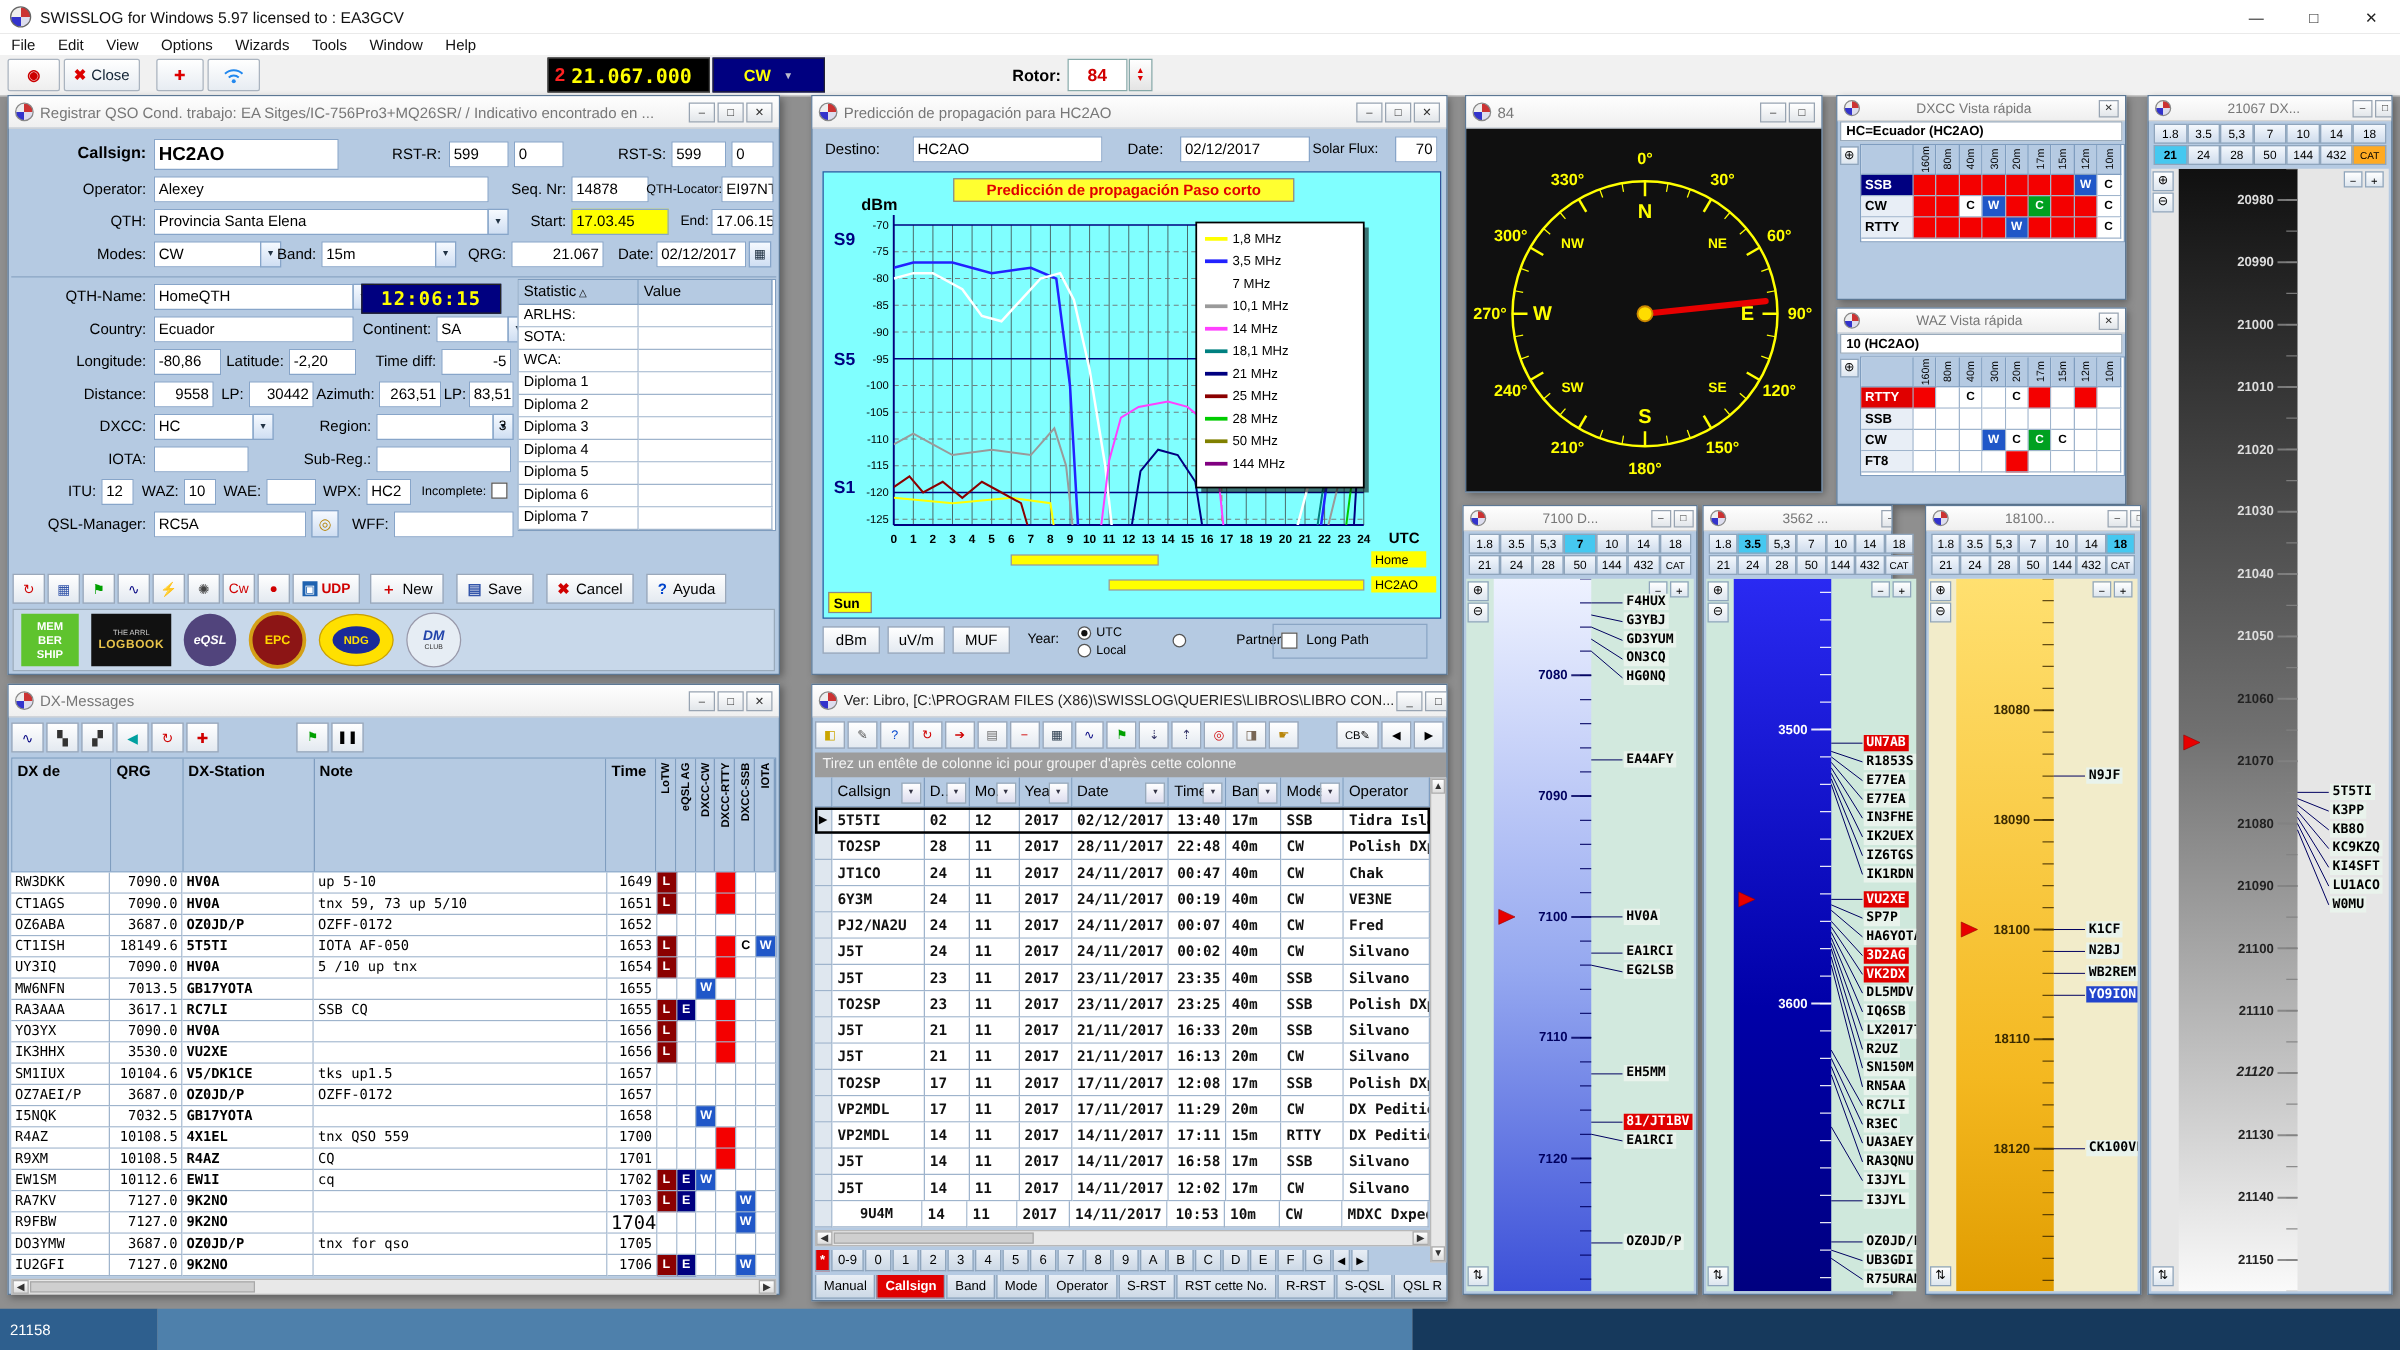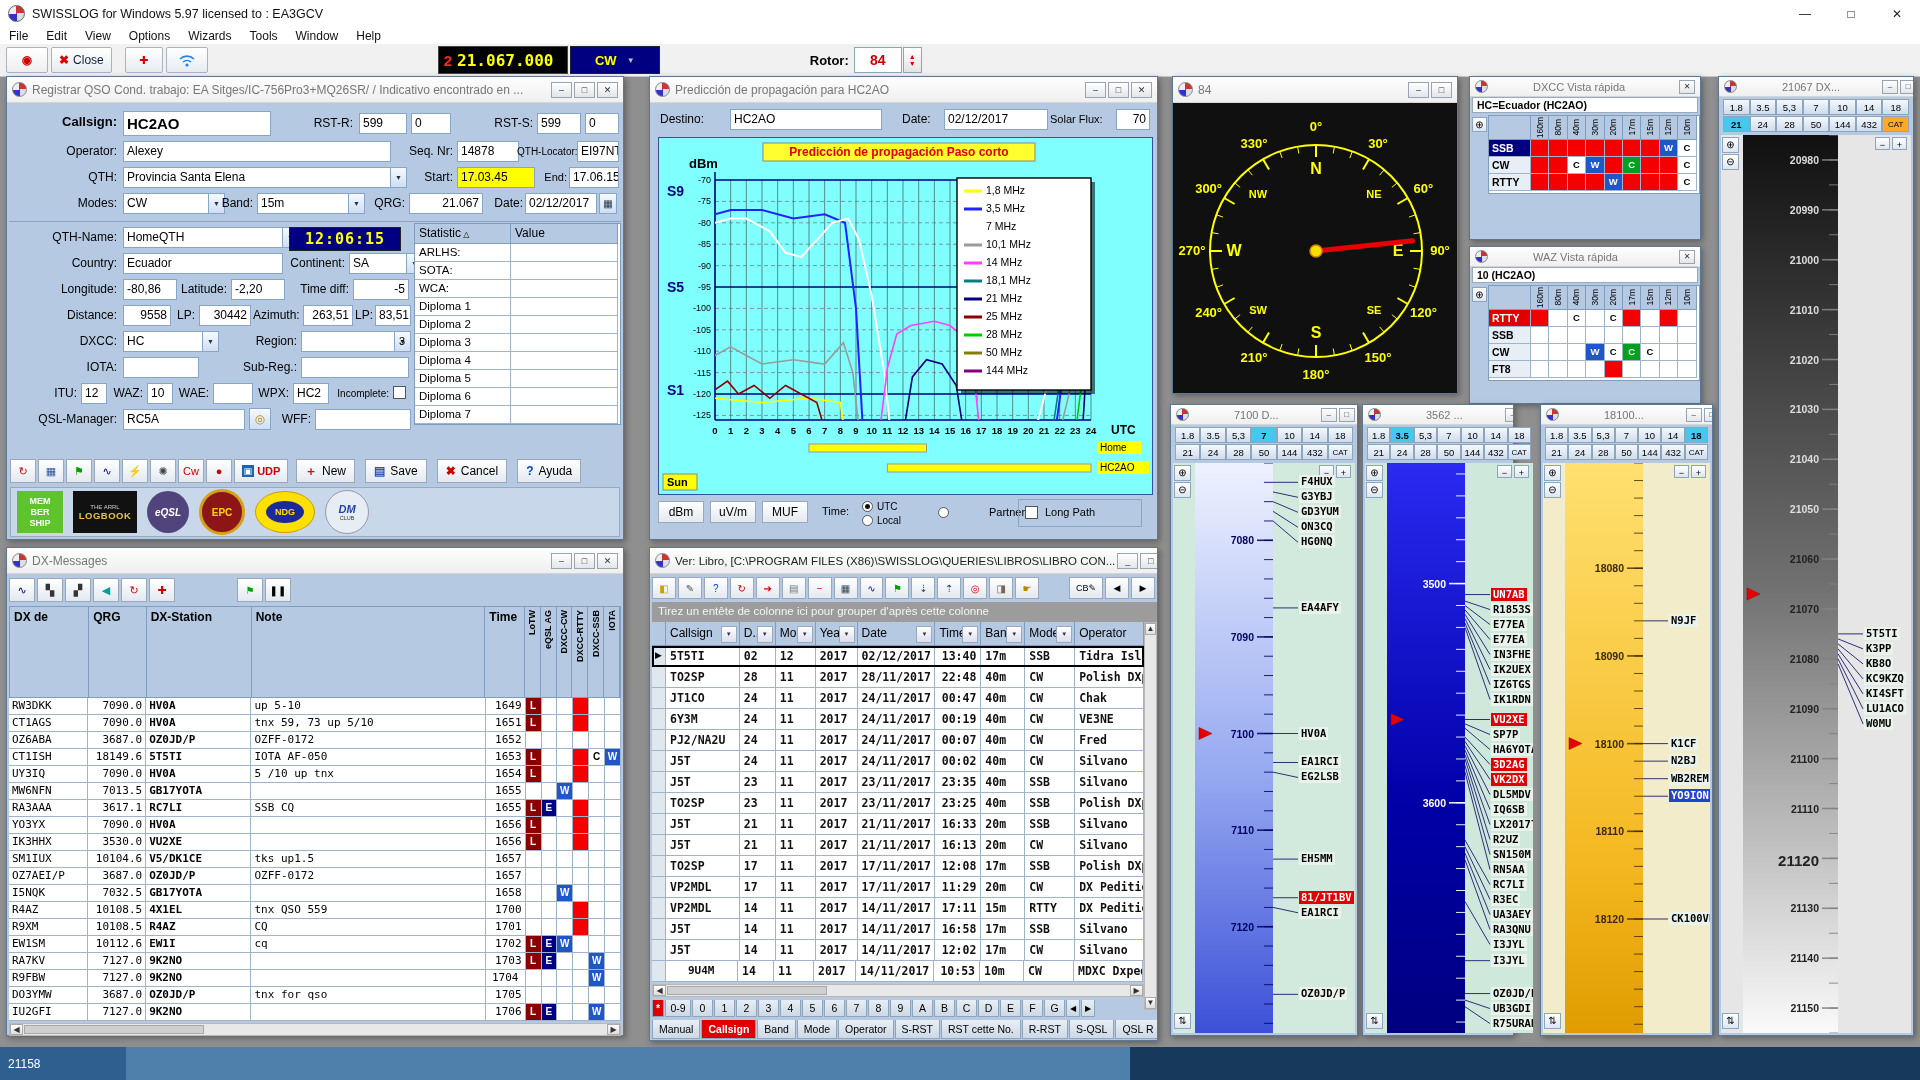--- a/index.html
+++ b/index.html
@@ -615,21 +615,21 @@
           <div class="cell" style="width: 16px; height: 17px; line-height: 16px; text-align: center; font-size: 10px; font-weight: bold;"></div>
           <div class="cell" style="width: 16px; height: 17px; line-height: 16px; text-align: center; font-size: 10px; font-weight: bold;"></div>
           <div class="cell" style="width: 16px; height: 17px; line-height: 16px; text-align: center; font-size: 10px; font-weight: bold; background: rgb(32, 87, 200); color: rgb(255, 255, 255);">W</div>
           <div class="cell" style="width: 16px; height: 17px; line-height: 16px; text-align: center; font-size: 10px; font-weight: bold;"></div>
         </div>
         <div style="position: absolute; left: 2px; top: 396px; width: 612px; height: 17px; display: flex;">
           <div class="cell mono" style="width: 80px; height: 17px; line-height: 16px; padding: 0px 3px; font-size: 11px;">R9FBW</div>
           <div class="cell mono" style="width: 58px; height: 17px; line-height: 16px; padding: 0px 3px; font-size: 11px; text-align: right;">7127.0</div>
           <div class="cell mono" style="width: 106px; height: 17px; line-height: 16px; padding: 0px 3px; font-size: 11px; font-weight: bold;">9K2NO</div>
           <div class="cell mono" style="width: 236px; height: 17px; line-height: 16px; padding: 0px 3px; font-size: 11px;"></div>
-          <div class="cell mono" style="width: 40px; height: 17px; line-height: 16px; padding: 0px 3px; font-size: 11px; text-align: center;">1704</div>
+          <div class="cell mono" style="width: 40px; height: 17px; line-height: 16px; padding: 0px 3px; font-size: 15px; text-align: left;">1704</div>
           <div class="cell" style="width: 16px; height: 17px; line-height: 16px; text-align: center; font-size: 10px; font-weight: bold;"></div>
           <div class="cell" style="width: 16px; height: 17px; line-height: 16px; text-align: center; font-size: 10px; font-weight: bold;"></div>
           <div class="cell" style="width: 16px; height: 17px; line-height: 16px; text-align: center; font-size: 10px; font-weight: bold;"></div>
           <div class="cell" style="width: 16px; height: 17px; line-height: 16px; text-align: center; font-size: 10px; font-weight: bold;"></div>
           <div class="cell" style="width: 16px; height: 17px; line-height: 16px; text-align: center; font-size: 10px; font-weight: bold; background: rgb(32, 87, 200); color: rgb(255, 255, 255);">W</div>
           <div class="cell" style="width: 16px; height: 17px; line-height: 16px; text-align: center; font-size: 10px; font-weight: bold;"></div>
         </div>
         <div style="position: absolute; left: 2px; top: 413px; width: 612px; height: 17px; display: flex;">
           <div class="cell mono" style="width: 80px; height: 17px; line-height: 16px; padding: 0px 3px; font-size: 11px;">DO3YMW</div>
           <div class="cell mono" style="width: 58px; height: 17px; line-height: 16px; padding: 0px 3px; font-size: 11px; text-align: right;">3687.0</div>
@@ -816,21 +816,21 @@
             <text x="441" y="313" font-size="10" fill="#000">Home</text>
             <rect x="438" y="323" width="52" height="13" fill="#ffff00"></rect>
             <text x="441" y="333" font-size="10" fill="#000">HC2AO</text>
             <rect x="4" y="336" width="34" height="16" fill="#ffff00" stroke="#888"></rect>
             <text x="8" y="348" font-size="11" font-weight="bold" fill="#000">Sun</text>
           </svg></div>
       <div id="propctl">
           <div class="pushbtn" style="position: absolute; left: 8px; top: 398px; width: 46px; height: 22px; justify-content: center;">dBm</div>
           <div class="pushbtn" style="position: absolute; left: 60px; top: 398px; width: 46px; height: 22px; justify-content: center;">uV/m</div>
           <div class="pushbtn" style="position: absolute; left: 112px; top: 398px; width: 46px; height: 22px; justify-content: center;">MUF</div>
-          <span class="slab" style="position: absolute; left: 172px; top: 402px; width: 34px;">Time:</span>
+          <span class="slab" style="position: absolute; left: 172px; top: 402px; width: 34px;">Year:</span>
           <span class="rad sel" style="left: 212px; top: 398px;"></span>
           <span class="slab" style="position: absolute; left: 227px; top: 397px; width: 40px; font-size: 10px;">UTC</span>
           <span class="rad" style="left: 212px; top: 412px;"></span>
           <span class="slab" style="position: absolute; left: 227px; top: 411px; width: 40px; font-size: 10px;">Local</span>
           <span class="rad" style="left: 288px; top: 404px;"></span>
           <span class="slab" style="position: absolute; left: 303px; top: 403px; width: 50px; margin-left: 36px;">Partner</span>
           <div style="position: absolute; left: 368px; top: 396px; width: 122px; height: 26px; border: 1px solid rgb(138, 165, 196);">
             <span class="chk" style="left: 6px; top: 6px;"></span>
             <span class="slab" style="position: absolute; left: 26px; top: 6px; width: 80px;">Long Path</span>
           </div>
@@ -1822,21 +1822,21 @@
           <div style="position: absolute; left: 25px; top: 218.5px; width: 73px; height: 12px; font-size: 10.5px; font-weight: bold; color: rgb(221, 221, 221); text-align: right;">21020</div>
           <div style="position: absolute; left: 25px; top: 268.389px; width: 73px; height: 12px; font-size: 10.5px; font-weight: bold; color: rgb(221, 221, 221); text-align: right;">21030</div>
           <div style="position: absolute; left: 25px; top: 318.278px; width: 73px; height: 12px; font-size: 10.5px; font-weight: bold; color: rgb(221, 221, 221); text-align: right;">21040</div>
           <div style="position: absolute; left: 25px; top: 368.167px; width: 73px; height: 12px; font-size: 10.5px; font-weight: bold; color: rgb(221, 221, 221); text-align: right;">21050</div>
           <div style="position: absolute; left: 25px; top: 418.056px; width: 73px; height: 12px; font-size: 10.5px; font-weight: bold; color: rgb(34, 34, 34); text-align: right;">21060</div>
           <div style="position: absolute; left: 25px; top: 467.944px; width: 73px; height: 12px; font-size: 10.5px; font-weight: bold; color: rgb(34, 34, 34); text-align: right;">21070</div>
           <div style="position: absolute; left: 25px; top: 517.833px; width: 73px; height: 12px; font-size: 10.5px; font-weight: bold; color: rgb(34, 34, 34); text-align: right;">21080</div>
           <div style="position: absolute; left: 25px; top: 567.722px; width: 73px; height: 12px; font-size: 10.5px; font-weight: bold; color: rgb(34, 34, 34); text-align: right;">21090</div>
           <div style="position: absolute; left: 25px; top: 617.611px; width: 73px; height: 12px; font-size: 10.5px; font-weight: bold; color: rgb(34, 34, 34); text-align: right;">21100</div>
           <div style="position: absolute; left: 25px; top: 667.5px; width: 73px; height: 12px; font-size: 10.5px; font-weight: bold; color: rgb(34, 34, 34); text-align: right;">21110</div>
-          <div style="position: absolute; left: 25px; top: 717.389px; width: 73px; height: 12px; font-size: 15px; font-weight: bold; color: rgb(34, 34, 34); text-align: right;">21120</div>
+          <div style="position: absolute; left: 25px; top: 717.389px; width: 73px; height: 12px; font-size: 11px; font-weight: bold; color: rgb(34, 34, 34); text-align: right; font-style: italic;">21120</div>
           <div style="position: absolute; left: 25px; top: 767.278px; width: 73px; height: 12px; font-size: 10.5px; font-weight: bold; color: rgb(34, 34, 34); text-align: right;">21130</div>
           <div style="position: absolute; left: 25px; top: 817.167px; width: 73px; height: 12px; font-size: 10.5px; font-weight: bold; color: rgb(34, 34, 34); text-align: right;">21140</div>
           <div style="position: absolute; left: 25px; top: 867.056px; width: 73px; height: 12px; font-size: 10.5px; font-weight: bold; color: rgb(34, 34, 34); text-align: right;">21150</div>
           <div class="spot" style="position: absolute; left: 143px; top: 491.889px;">5T5TI</div>
           <div class="spot" style="position: absolute; left: 143px; top: 506.889px;">K3PP</div>
           <div class="spot" style="position: absolute; left: 143px; top: 521.889px;">KB8O</div>
           <div class="spot" style="position: absolute; left: 143px; top: 536.889px;">KC9KZQ</div>
           <div class="spot" style="position: absolute; left: 143px; top: 551.889px;">KI4SFT</div>
           <div class="spot" style="position: absolute; left: 143px; top: 566.889px;">LU1ACO</div>
           <div class="spot" style="position: absolute; left: 143px; top: 581.889px;">W0MU</div>

